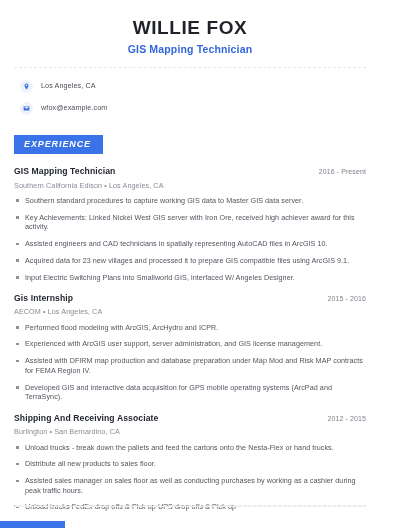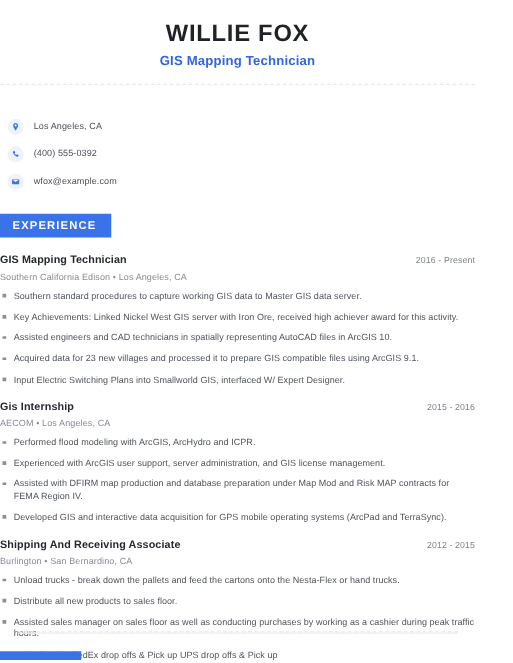--- a/index.html
+++ b/index.html
@@ -10,21 +10,21 @@
     background: #ffffff;
     font-family: "Liberation Sans", sans-serif;
     overflow: hidden;
   }
 
   .page {
     position: relative;
     width: 380px;
     height: 530px;
     background: #ffffff;
-    padding: 0 0;
+    padding: 0 14px;
   }
 
   
   .header {
     padding-top: 16px;
     text-align: center;
   }
   .name {
     font-size: 19px;
     font-weight: bold;
@@ -43,21 +43,21 @@
 
   .divider {
     margin: 11px 0 0 0;
     border: 0;
     border-top: 1px dashed #e6e8ec;
     height: 0;
   }
 
   
   .contact {
-    margin-top: 26px;
+    margin-top: 11px;
     display: flex;
     flex-direction: column;
     gap: 8px;
     padding-left: 6px;
   }
   .contact-row {
     display: flex;
     align-items: center;
     gap: 8px;
     height: 14px;
@@ -84,20 +84,21 @@
   .section { margin-top: 18px; }
   .section-badge {
     display: inline-block;
     background: #3a72e8;
     color: #ffffff;
     font-size: 9px;
     font-weight: bold;
     letter-spacing: 0.9px;
     padding: 5px 12px 5px 10px;
     line-height: 1;
+    font-style: italic;
   }
 
   
   .job { margin-top: 11px; }
   .job:first-of-type { margin-top: 12px; }
 
   .job-head {
     display: flex;
     align-items: baseline;
     justify-content: space-between;
@@ -183,28 +184,20 @@
 
     <div class="contact-row">
       <span class="contact-icon">
         <svg width="7" height="7" viewBox="0 0 16 16" fill="#3a72e8">
           <path d="M8 1C5.5 1 3.5 3 3.5 5.5c0 3.2 4 9 4.5 9s4.5-5.8 4.5-9C12.5 3 10.5 1 8 1zm0 6.2a1.9 1.9 0 1 1 0-3.8 1.9 1.9 0 0 1 0 3.8z"></path>
         </svg>
       </span>
       <span class="contact-text">Los Angeles, CA</span>
     </div>
 
-    <div class="contact-row">
-      <span class="contact-icon">
-        <svg width="7" height="7" viewBox="0 0 16 16" fill="#3a72e8">
-          <path d="M4.3 1.7a1 1 0 0 1 1.4.2l1.3 1.8a1 1 0 0 1-.1 1.3l-.9.8c.5 1.3 1.9 2.7 3.2 3.2l.8-.9a1 1 0 0 1 1.3-.1l1.8 1.3a1 1 0 0 1 .2 1.4l-.9 1.2c-.5.6-1.3.8-2 .5C7.6 11.2 4.8 8.4 3.1 4.6c-.3-.7-.1-1.5.5-2l.7-.9z"></path>
-        </svg>
-      </span>
-      <span class="contact-text">(400) 555-0392</span>
-    </div>
 
     <div class="contact-row">
       <span class="contact-icon">
         <svg width="7" height="7" viewBox="0 0 16 16" fill="#3a72e8">
           <path d="M1.5 3.5h13v9h-13v-9zm1.3 1L8 8.3l5.2-3.8H2.8z"></path>
         </svg>
       </span>
       <span class="contact-text">wfox@example.com</span>
     </div>
 
@@ -218,21 +211,21 @@
       <div class="job-head">
         <span class="job-role">GIS Mapping Technician</span>
         <span class="job-dates">2016 - Present</span>
       </div>
       <div class="job-meta">Southern California Edison  •  Los Angeles, CA</div>
       <ul class="bullets">
         <li>Southern standard procedures to capture working GIS data to Master GIS data server.</li>
         <li>Key Achievements: Linked Nickel West GIS server with Iron Ore, received high achiever award for this activity.</li>
         <li>Assisted engineers and CAD technicians in spatially representing AutoCAD files in ArcGIS 10.</li>
         <li>Acquired data for 23 new villages and processed it to prepare GIS compatible files using ArcGIS 9.1.</li>
-        <li>Input Electric Switching Plans into Smallworld GIS, interfaced W/ Expert Designer.</li>
+        <li>Input Electric Switching Plans into Smallworld GIS, interfaced W/ Angeles Designer.</li>
       </ul>
     </div>
 
     
     <div class="job">
       <div class="job-head">
         <span class="job-role">Gis Internship</span>
         <span class="job-dates">2015 - 2016</span>
       </div>
       <div class="job-meta">AECOM  •  Los Angeles, CA</div>

